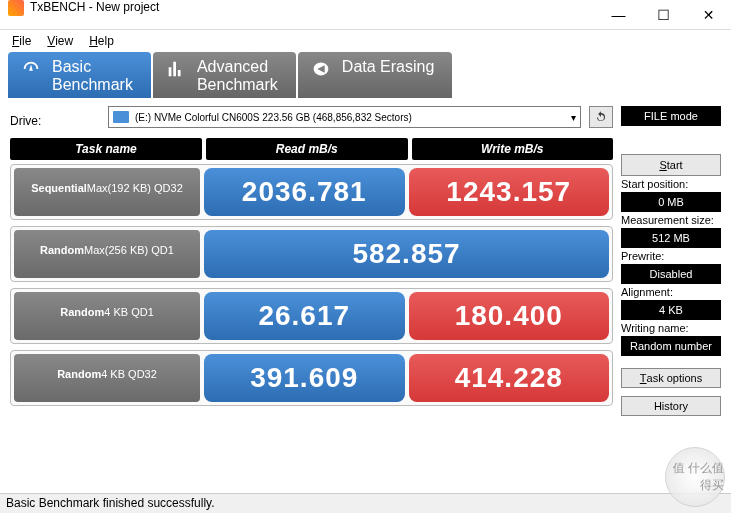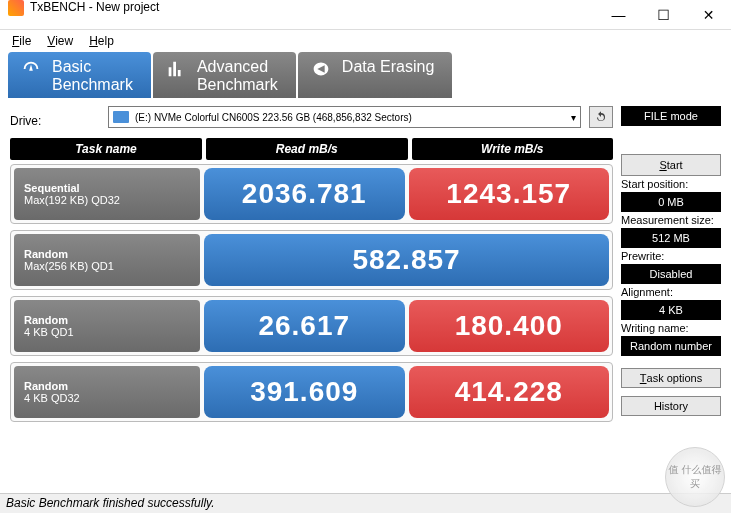--- a/index.html
+++ b/index.html
@@ -23,30 +23,30 @@
 .driverow { display: flex; align-items: flex-end; gap: 8px; margin-bottom: 10px; font-size: 12px; }
 .driverow label { width: 90px; }
 .drivesel { flex: 1; height: 22px; border: 1px solid #7a7a7a; background: #fff; display: flex; align-items: center; padding: 0 4px; font-size: 10px; }
 .drivesel .di { width: 16px; height: 12px; background: #4a90d9; margin-right: 6px; border-radius: 1px; }
 .refbtn { width: 24px; height: 22px; border: 1px solid #888; background: #e8e8e8; display: flex; align-items: center; justify-content: center; }
 .headerrow { display: flex; gap: 4px; margin-bottom: 4px; }
 .hcell { background: #000; color: #fff; font-size: 12px; font-style: italic; font-weight: bold; text-align: center; padding: 4px 0; border-radius: 2px; }
 .hcell.name { flex: 0 0 192px; }
 .hcell.val { flex: 1; }
 .testrow { display: flex; gap: 4px; margin-bottom: 6px; border: 1px solid #bbb; border-radius: 4px; padding: 3px; background: #fafafa; }
-.taskname { flex: 0 0 186px; background: linear-gradient(#888,#6a6a6a); color: #fff; border-radius: 4px; padding: 14px 10px; font-size: 11px; display: flex; flex-direction: column; justify-content: center; }
+.taskname { flex: 0 0 186px; background: linear-gradient(#888,#6a6a6a); color: #fff; border-radius: 4px; padding: 14px 10px; font-size: 11px; display: flex; flex-direction: row; justify-content: center; }
 .taskname b { font-weight: bold; }
 .valcell { flex: 1; border-radius: 8px; display: flex; align-items: center; justify-content: center; font-size: 28px; font-weight: bold; font-family: 'Arial Black', Arial; letter-spacing: 1px; padding: 8px 0; }
 .valcell.read { background: linear-gradient(#4a90d9,#2d6db3); color: #fff; }
 .valcell.write { background: linear-gradient(#e85a5a,#d63838); color: #fff; }
 .sidebtn { width: 100%; height: 20px; background: #000; color: #fff; font-size: 11px; text-align: center; border: 1px solid #000; display: flex; align-items: center; justify-content: center; margin-bottom: 2px; }
 .sidebtn.light { background: #e8e8e8; color: #000; border: 1px solid #888; }
 .sidelbl { font-size: 11px; margin-top: 0; margin-bottom: 2px; }
-.status { position: absolute; bottom: 0; left: 0; right: 0; height: 20px; padding: 2px 6px; font-size: 12px; border-top: 1px solid #ccc; background: #f0f0f0; font-style: italic; }
-.watermark { position: absolute; right: 6px; bottom: 6px; width: 60px; height: 60px; border-radius: 50%; background: radial-gradient(#fff,#e0e0e0); display: flex; align-items: center; justify-content: center; font-size: 10px; color: #888; opacity: 0.85; border: 1px solid #ccc; text-align:center; }
+.status { position: absolute; bottom: 0; left: 0; right: 0; height: 20px; padding: 2px 6px; font-size: 12px; border-top: 1px solid #ccc; background: #f0f0f0; }
+.watermark { position: absolute; right: 6px; bottom: 6px; width: 60px; height: 60px; border-radius: 50%; background: radial-gradient(#fff,#e0e0e0); display: flex; align-items: center; justify-content: center; font-size: 12px; color: #888; opacity: 0.85; border: 1px solid #ccc; text-align:right; }
 </style>
 </head>
 <body>
 
 <div class="titlebar">
   <div class="icon"></div>
   <div class="title">TxBENCH - New project</div>
   <div class="winbtns">
     <div class="winbtn">—</div>
     <div class="winbtn">☐</div>

